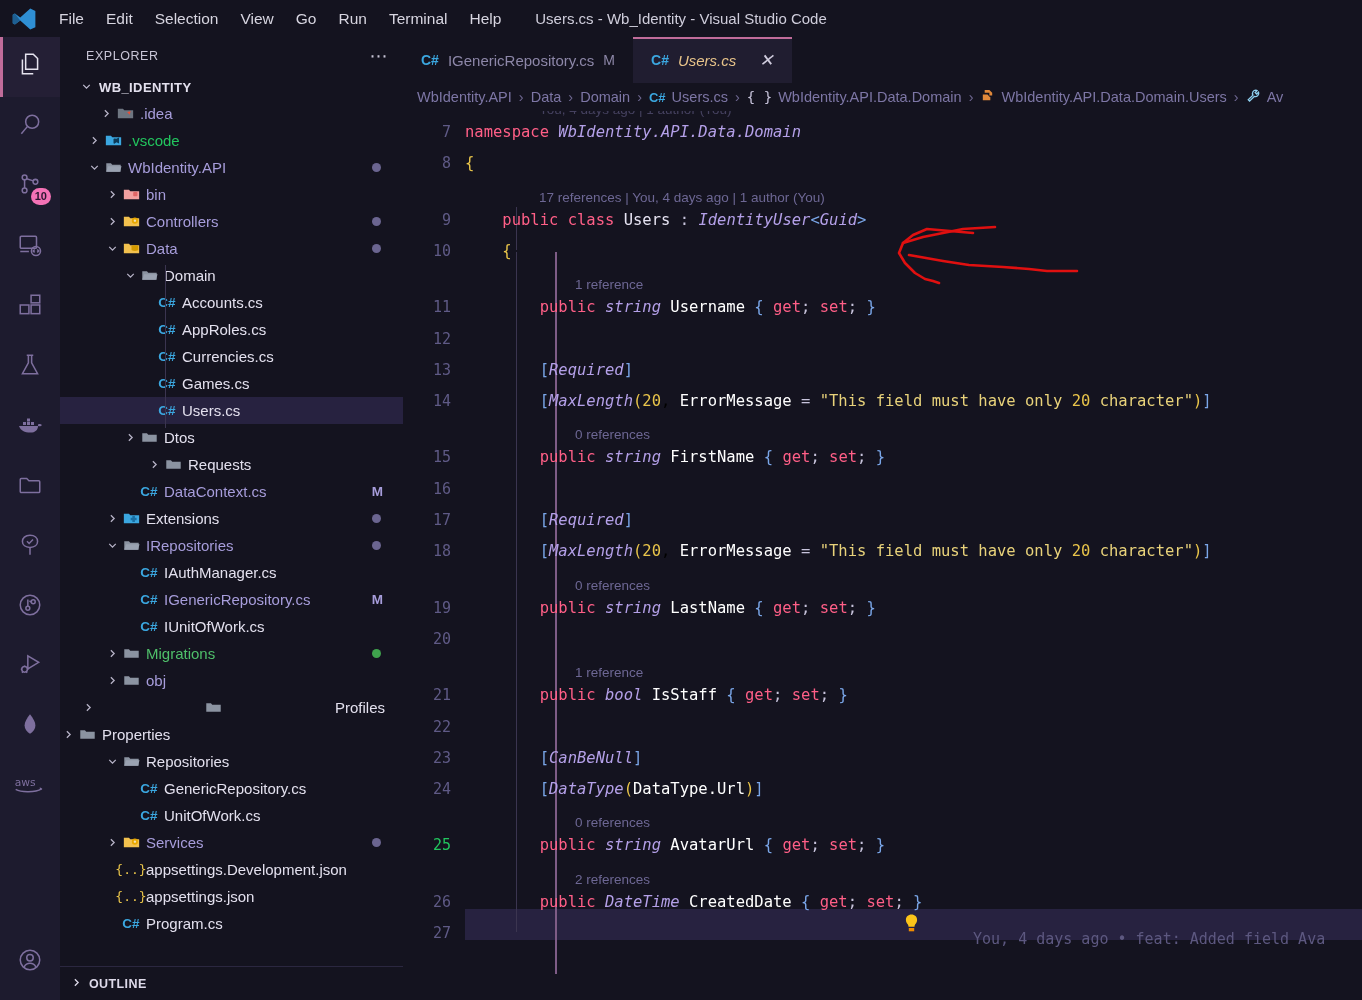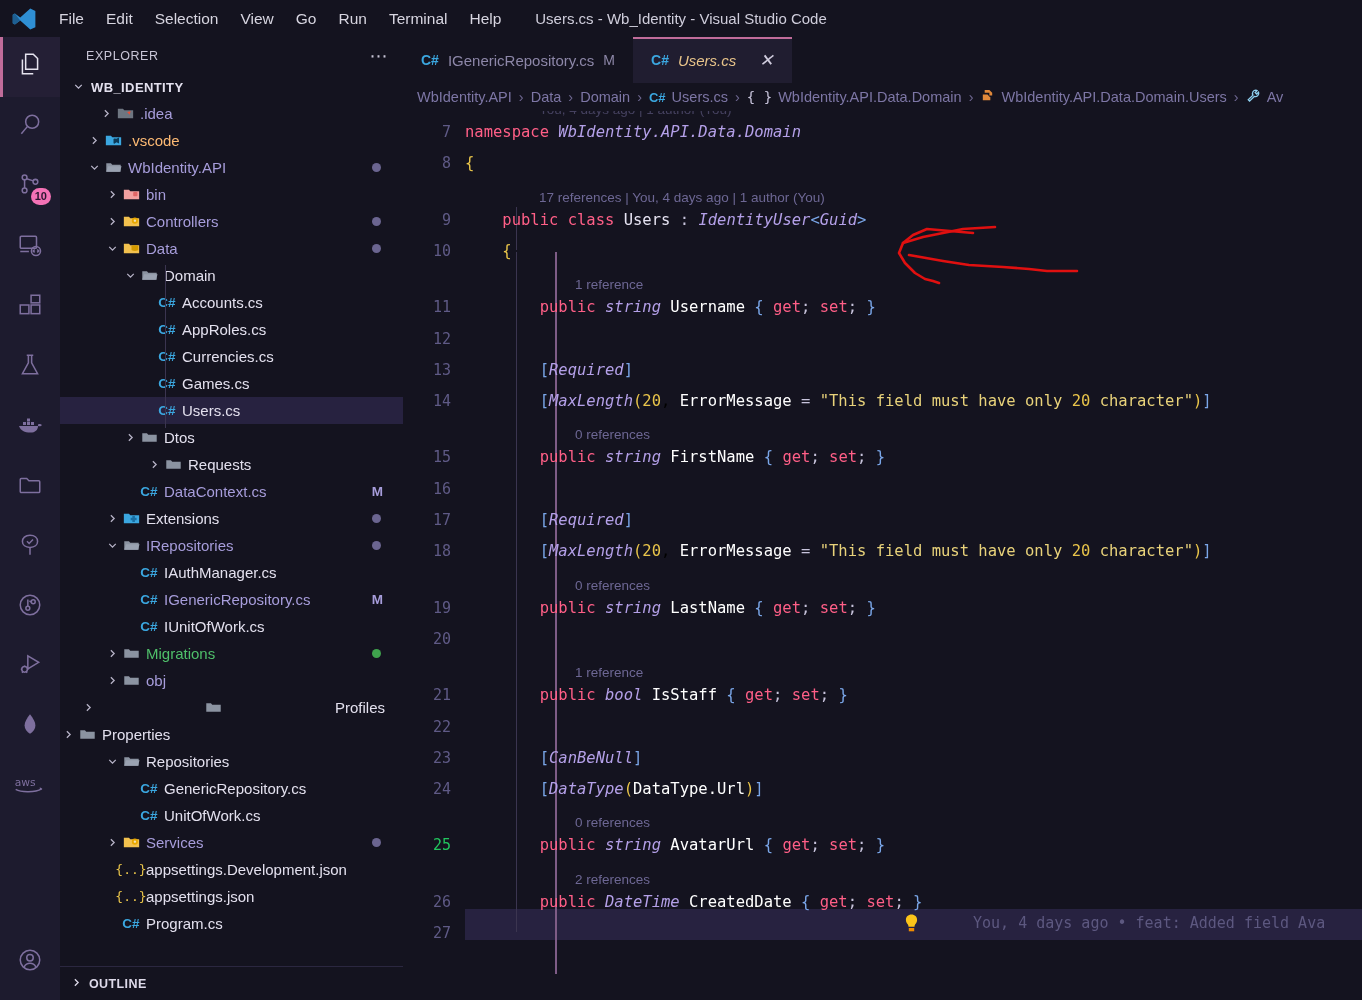--- a/index.html
+++ b/index.html
@@ -58,21 +58,21 @@
   .sb-header {
     height: 38px; display: flex; align-items: center; justify-content: space-between;
     padding: 0 14px 0 26px;
   }
   .sb-header-title { font-size: 12.5px; letter-spacing: .55px; color: #c8c5d6; }
   .sb-dots { color: #c8c5d6; font-size: 18px; letter-spacing: 1.5px; line-height: 10px; }
 
   .tree { font-size: 15px; }
   .tree-root {
     height: 25px; display: flex; align-items: center; gap: 6px;
-    padding-left: 12px; font-weight: bold; font-size: 13px; letter-spacing: .4px;
+    padding-left: 20px; font-weight: bold; font-size: 13px; letter-spacing: .4px;
     color: #e3e0ee;
   }
   .row {
     height: 27px; display: flex; align-items: center; position: relative;
     padding-right: 18px; white-space: nowrap;
   }
   .row.selected { background: #272240; }
   .row .chev { width: 16px; flex: 0 0 16px; display: flex; align-items: center; justify-content: center; color: #b7b3c7; }
   .row .fico { width: 22px; flex: 0 0 22px; display: flex; align-items: center; justify-content: center; }
   .row .lbl { padding-left: 4px; font-size: 15px; }
@@ -139,21 +139,21 @@
   .brk2    { color: #e8c44a; }
   .punct   { color: #c8c4dc; }
   .str     { color: #e8d27a; }
   .num     { color: #e8c44a; }
   .prop    { color: #ffffff; }
   .acc     { color: #ff5f87; }
   .ns      { color: #b4a0e8; font-style: italic; }
 
   .blame {
     position: absolute; color: #5d5880; font-size: 15px;
-    font-family: "DejaVu Sans Mono", monospace; white-space: pre;
+    font-family: "DejaVu Sans Mono", monospace; white-space: pre; margin-top: 16px;
   }
   .bulb { position: absolute; width: 17px; height: 22px; }
 
   .annotation { position: absolute; top: 0; left: 0; pointer-events: none; }
 </style>
 </head>
 <body>
 
 <div id="app">
 
@@ -356,21 +356,21 @@
             <svg width="13" height="13" viewBox="0 0 16 16" fill="none" stroke="#b7b3c7" stroke-width="1.6">
               <path d="M6 4l4 4-4 4"></path>
             </svg>
           </span>
           <span class="fico">
             <svg width="17" height="17" viewBox="0 0 20 20">
               <path d="M1 4.5h6l1.6 1.8H19v9.2H1z" fill="#3ba7e0"></path>
               <path d="M13.5 8l3-1.5v7L13.5 12l-2.5 1.8-1-.6v-5l1-.6L13.5 8z" fill="#0d3a57"></path>
             </svg>
           </span>
-          <span class="lbl" style="color: #fdba74;">.vscode</span>
+          <span class="lbl" style="color: #22c55e;">.vscode</span>
         </div>
         <div class="row" style="padding-left: 26px;">
           <span class="chev">
             <svg width="13" height="13" viewBox="0 0 16 16" fill="none" stroke="#b7b3c7" stroke-width="1.6">
               <path d="M4 6l4 4 4-4"></path>
             </svg>
           </span>
           <span class="fico">
             <svg width="17" height="17" viewBox="0 0 20 20">
               <path d="M1.5 5h5.5l1.5 1.7H18.5v8.3h-17z" fill="#8b93a1"></path>

